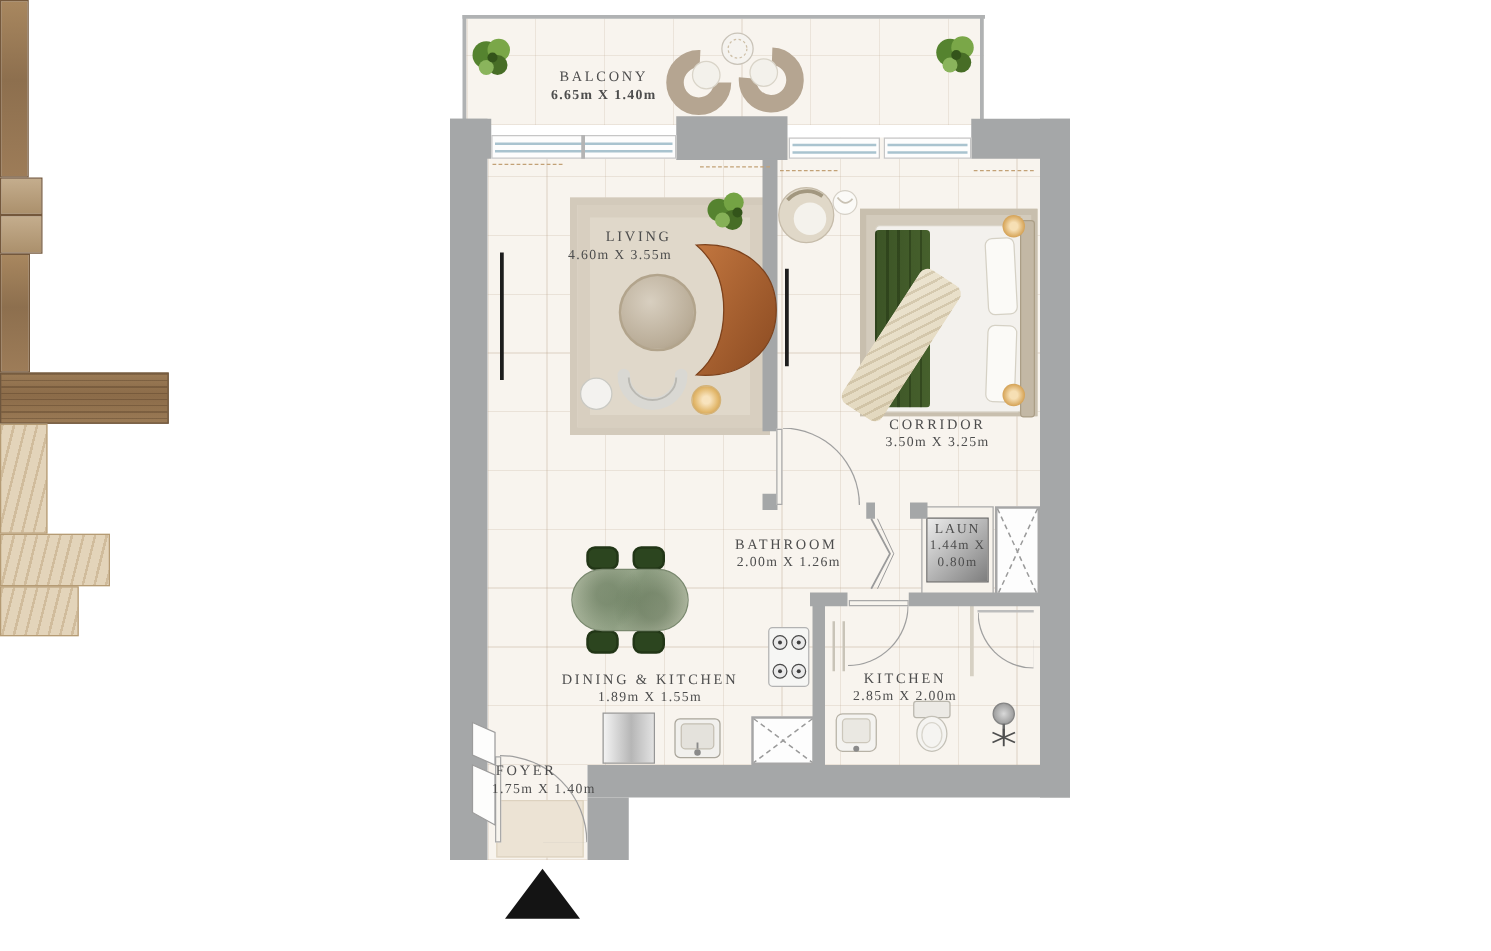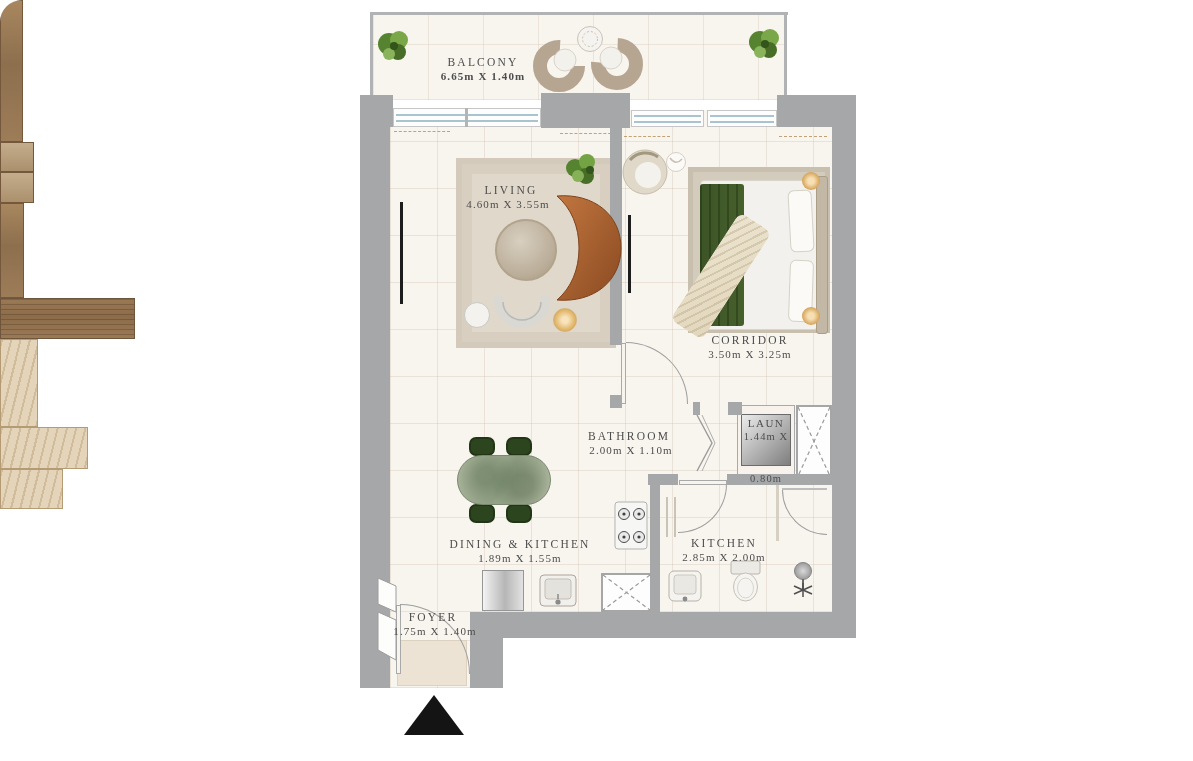--- a/index.html
+++ b/index.html
@@ -1,17 +1,17 @@
 <!DOCTYPE html>
 <html><head>
 <meta charset="utf-8">
 <style>
   html,body{margin:0;padding:0;background:#ffffff;}
   .stage{position:relative;width:1193px;height:761px;background:#ffffff;overflow:hidden;
-         font-family:"Liberation Serif", serif;border-radius:22px;}
+         font-family:"Liberation Serif", serif;}
   .abs{position:absolute;}
   
   .floor{position:absolute;background-color:#f8f4ee;
     background-image:
       repeating-linear-gradient(0deg, rgba(184,162,138,.22) 0 1px, transparent 1px 47px),
       repeating-linear-gradient(90deg, rgba(184,162,138,.22) 0 1px, transparent 1px 47px);}
   .floor.balc{background-image:
       repeating-linear-gradient(0deg, rgba(184,162,138,.20) 0 1px, transparent 1px 55px),
       repeating-linear-gradient(90deg, rgba(184,162,138,.20) 0 1px, transparent 1px 55px);}
   
@@ -281,34 +281,34 @@
       <polygon points="378,612 396,620 396,660 378,650"></polygon>
     </g>
 
     <polygon points="434,695 464,735 404,735" fill="#141414"></polygon>
   </svg>
 
   <div class="label" style="left:483px;top:56px;">BALCONY</div>
   <div class="dims" style="left:483px;top:70px;font-weight:bold;">6.65m X 1.40m</div>
 
   <div class="label" style="left:511px;top:184px;">LIVING</div>
-  <div class="dims" style="left:508px;top:198px;">4.60m X 3.55m</div>
+  <div class="dims" style="left:496px;top:198px;">4.60m X 3.55m</div>
 
   <div class="label" style="left:750px;top:334px;">CORRIDOR</div>
   <div class="dims" style="left:750px;top:348px;">3.50m X 3.25m</div>
 
   <div class="label" style="left:629px;top:430px;">BATHROOM</div>
-  <div class="dims" style="left:631px;top:444px;">2.00m X 1.10m</div>
+  <div class="dims" style="left:631px;top:444px;">2.00m X 1.26m</div>
 
   <div class="label" style="left:766px;top:417px;font-size:11px;letter-spacing:1.5px;">LAUN</div>
   <div class="dims" style="left:766px;top:431px;font-size:10.5px;">1.44m X</div>
-  <div class="dims" style="left:766px;top:445px;font-size:10.5px;margin-top:28px;">0.80m</div>
+  <div class="dims" style="left:766px;top:445px;font-size:10.5px;">0.80m</div>
 
   <div class="label" style="left:520px;top:538px;">DINING &amp; KITCHEN</div>
   <div class="dims" style="left:520px;top:552px;">1.89m X 1.55m</div>
 
   <div class="label" style="left:724px;top:537px;">KITCHEN</div>
   <div class="dims" style="left:724px;top:551px;">2.85m X 2.00m</div>
 
-  <div class="label" style="left:433px;top:611px;">FOYER</div>
+  <div class="label" style="left:421px;top:611px;">FOYER</div>
   <div class="dims" style="left:435px;top:625px;">1.75m X 1.40m</div>
 
 </div>
 
 </body></html>

